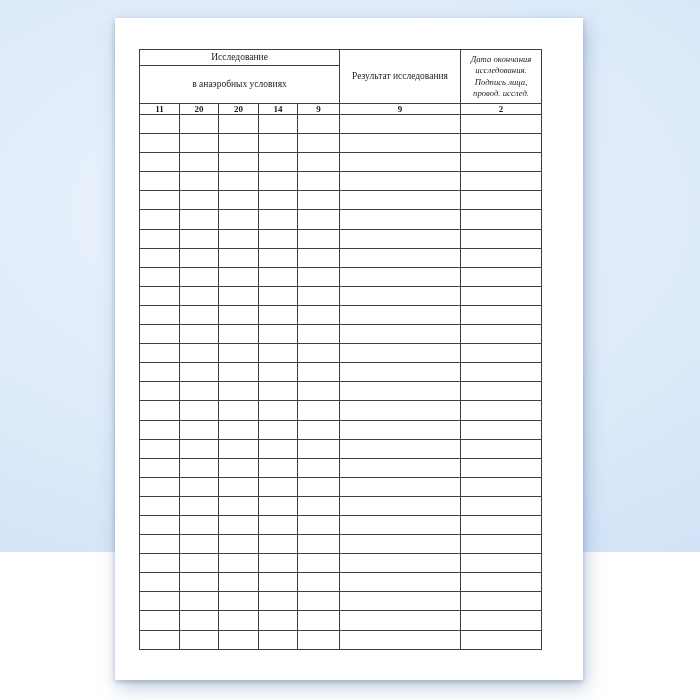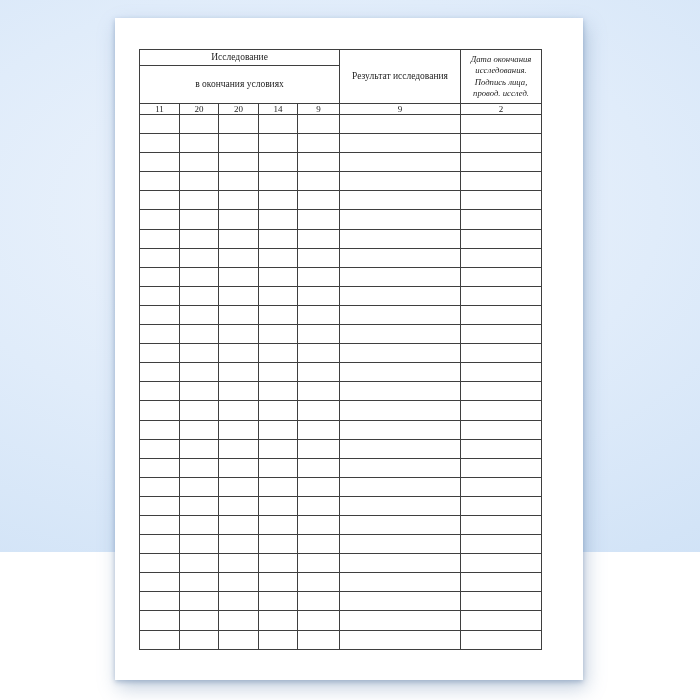--- a/index.html
+++ b/index.html
@@ -65,20 +65,21 @@
   }
   td.cell-completion {
     font-size: 8.7px;
     line-height: 11.2px;
     padding: 0 3px;
     font-style: italic;
   }
   tr.row-numbers td {
     font-size: 9px;
     line-height: 10px;
+    font-weight: bold;
   }
 </style>
 </head>
 <body>
 
 <div class="backdrop">
   <div class="page">
     <table class="form-table">
       <colgroup>
         <col class="c11">
@@ -89,21 +90,21 @@
           <col class="c16">
           <col class="c17">
       </colgroup>
       <thead>
         <tr class="row-group">
           <td colspan="5" class="cell-group">Исследование</td>
           <td rowspan="2" class="cell-result">Результат исследования</td>
           <td rowspan="2" class="cell-completion">Дата окончания исследования. Подпись лица, провод. исслед.</td>
         </tr>
         <tr class="row-cond">
-          <td colspan="5" class="cell-cond">в окончания условиях</td>
+          <td colspan="5" class="cell-cond">в анаэробных условиях</td>
         </tr>
         <tr class="row-numbers" id="numbers-row">
             <td>11</td>
             <td>20</td>
             <td>20</td>
             <td>14</td>
             <td>9</td>
             <td>9</td>
             <td>2</td>
           </tr>

